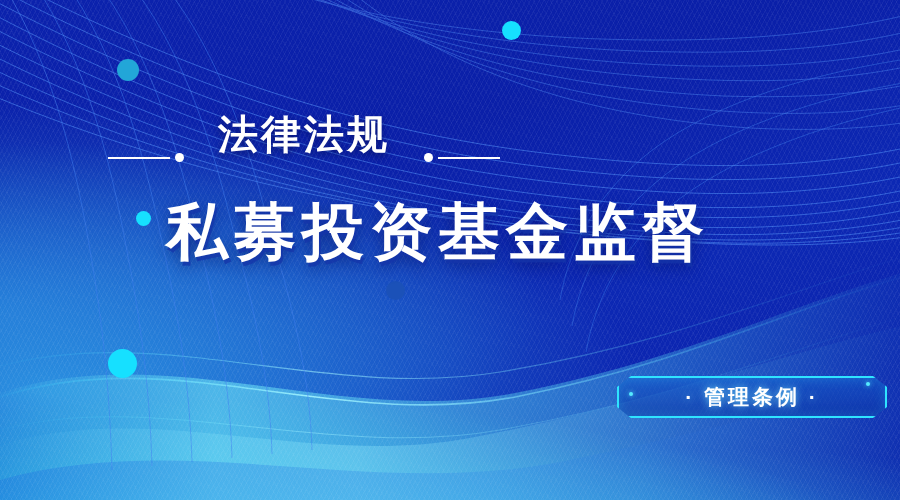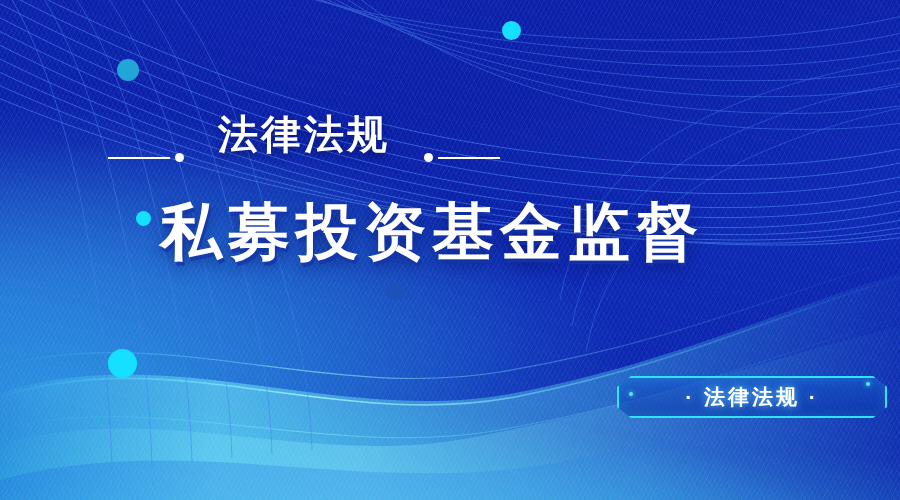--- a/index.html
+++ b/index.html
@@ -67,21 +67,21 @@
     font-size:40px;
     font-weight:bold;
     letter-spacing:3px;
     margin:0 34px;
     text-shadow:0 3px 7px rgba(3,10,70,.55);
     white-space:nowrap;
   }
 
   
   .title-block{
-    position:absolute;left:2px;top:196px;width:860px;
+    position:absolute;left:8px;top:196px;width:860px;
     text-align:center;
   }
   .title-line{
     color:#ffffff;
     font-weight:bold;
     font-size:62px;
     line-height:72px;
     letter-spacing:6px;
     white-space:nowrap;
     text-shadow:
@@ -208,18 +208,18 @@
       <span class="bead"></span>
         <span class="line"></span>
     </span>
   </div>
 
   <div class="title-block">
     <div class="title-line">私募投资基金监督</div>
   </div>
 
   <div class="badge">
-    <span class="badge-text">· 法律法规 ·</span>
+    <span class="badge-text">· 管理条例 ·</span>
   </div>
   <span class="badge-pin" style="left:629px;top:392px;"></span>
   <span class="badge-pin" style="left:866px;top:382px;"></span>
 
 </div>
 
 </body></html>

